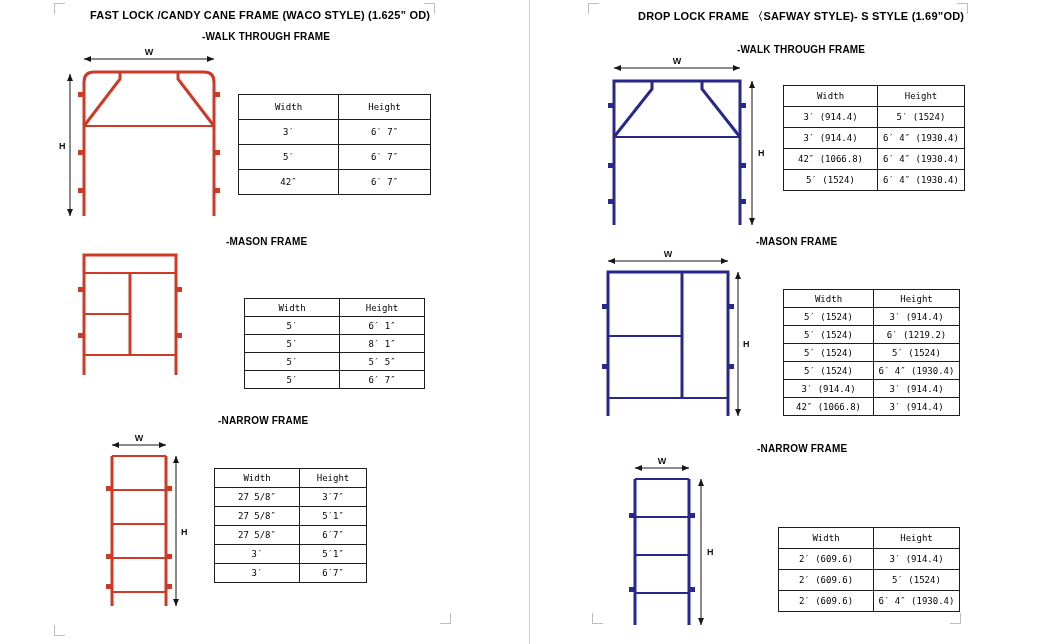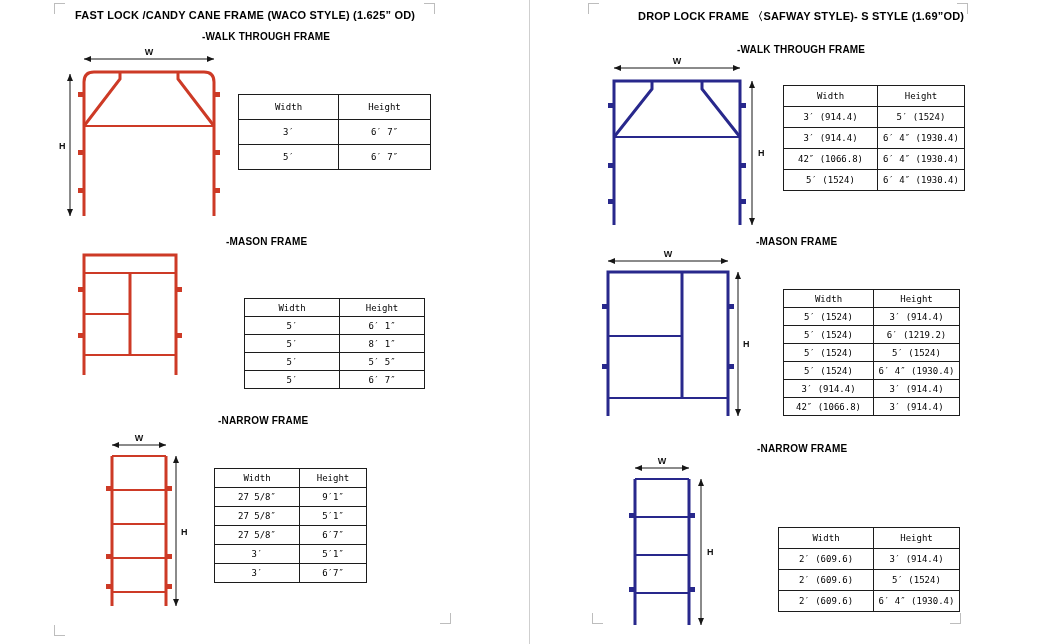--- a/index.html
+++ b/index.html
@@ -47,21 +47,21 @@
 
   <div class="crop tl" style="left:54px;top:3px"></div>
   <div class="crop tr" style="left:424px;top:3px"></div>
   <div class="crop bl" style="left:54px;top:625px"></div>
   <div class="crop br" style="left:440px;top:613px"></div>
   <div class="crop tl" style="left:588px;top:3px"></div>
   <div class="crop tr" style="left:957px;top:3px"></div>
   <div class="crop bl" style="left:592px;top:613px"></div>
   <div class="crop br" style="left:950px;top:613px"></div>
 
-  <div class="title" style="left:75px;top:9px">FAST LOCK /CANDY CANE FRAME (WACO STYLE) (1.625” OD)</div>
+  <div class="title" style="left:90px;top:9px">FAST LOCK /CANDY CANE FRAME (WACO STYLE) (1.625” OD)</div>
 
   <div class="sec" style="left:202px;top:31px">-WALK THROUGH FRAME</div>
 
   <svg class="frame frame-red" style="left:58px;top:46px" width="168" height="176" viewBox="0 0 168 176">
     <g>
       <line class="dim-line" x1="26" y1="13" x2="156" y2="13"></line>
       <polygon class="dim-arrow" points="26,13 33,10 33,16"></polygon>
       <polygon class="dim-arrow" points="156,13 149,10 149,16"></polygon>
       <text class="dim-label" x="91" y="9" text-anchor="middle">W</text>
       <line class="dim-line" x1="12" y1="28" x2="12" y2="170"></line>
@@ -97,20 +97,24 @@
     </thead>
     <tbody>
         <tr>
           <td>3′</td>
           <td>6′ 7″</td>
         </tr>
         <tr>
           <td>5′</td>
           <td>6′ 7″</td>
         </tr>
+        <tr>
+          <td>42″</td>
+          <td>6′ 7″</td>
+        </tr>
       </tbody>
   </table>
 
   <div class="sec" style="left:226px;top:236px">-MASON FRAME</div>
 
   <svg class="frame frame-red" style="left:72px;top:243px" width="118" height="136" viewBox="0 0 118 136">
     <g>
       <path class="tube t3" d="M12,132 V12 H104 V132"></path>
       <line class="tube t2" x1="12" y1="30" x2="104" y2="30"></line>
       <line class="tube t3" x1="58" y1="30" x2="58" y2="112"></line>
@@ -190,21 +194,21 @@
       </colgroup>
     <thead>
       <tr>
         <th>Width</th>
         <th>Height</th>
       </tr>
     </thead>
     <tbody>
         <tr>
           <td>27 5/8″</td>
-          <td>9′1″</td>
+          <td>3′7″</td>
         </tr>
         <tr>
           <td>27 5/8″</td>
           <td>5′1″</td>
         </tr>
         <tr>
           <td>27 5/8″</td>
           <td>6′7″</td>
         </tr>
         <tr>

